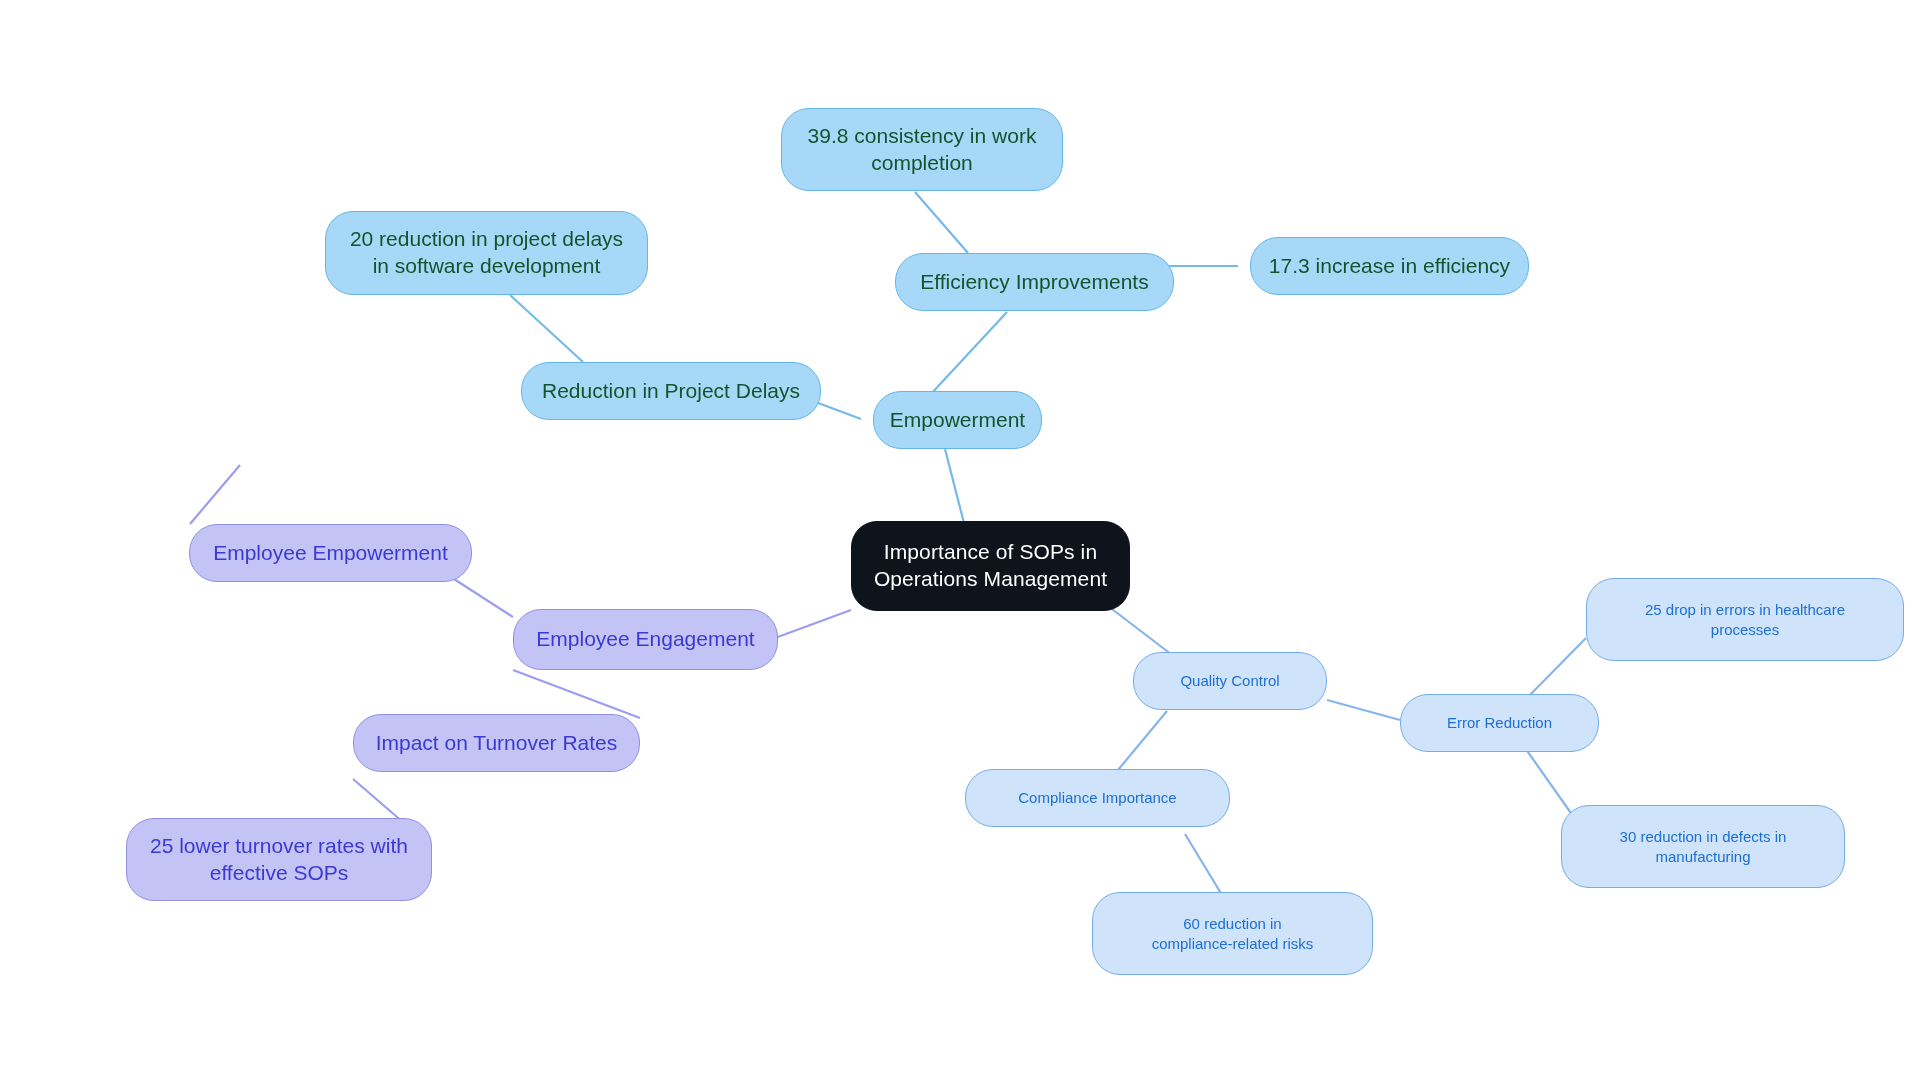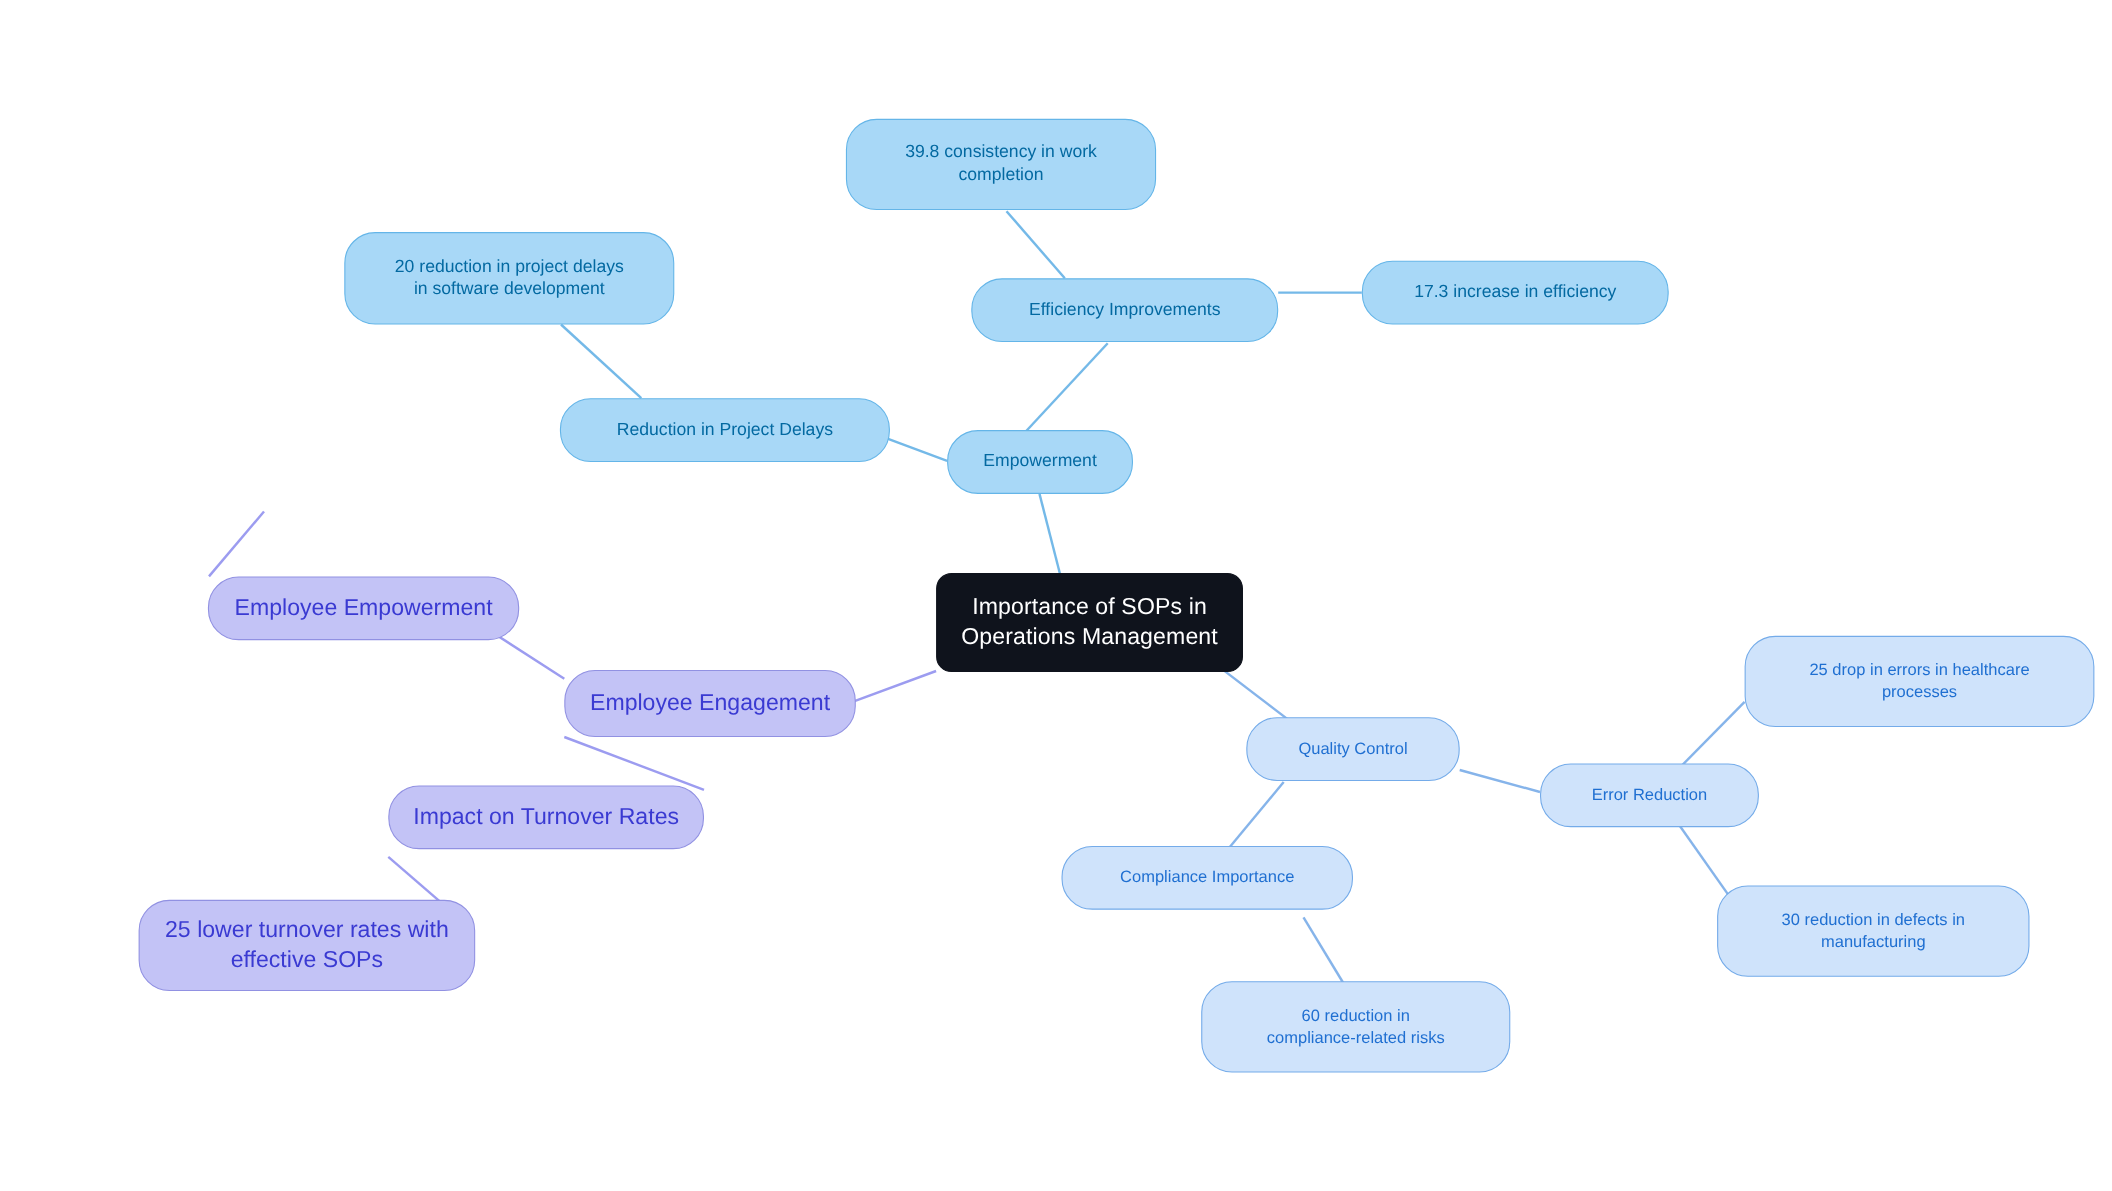--- a/index.html
+++ b/index.html
@@ -34,29 +34,30 @@
     text-align: center;
     border-radius: 28px;
     line-height: 1.28;
     white-space: pre-line;
     padding: 6px 14px;
   }
   .node-root {
     background: #0f131c;
     color: #ffffff;
     border: 1px solid #0f131c;
-    border-radius: 14px;
+    border-radius: 26px;
     font-size: 21px;
     letter-spacing: 0.1px;
   }
   .node-blue {
     background: #a8d8f7;
     border: 1.6px solid #64b5e8;
-    color: #0369a1;
-    font-size: 16px;
+    color: #14532d;
+    font-size: 21px;
+    margin-left: 12px;
   }
   .node-purple {
     background: #c3c3f6;
     border: 1.6px solid #9191e2;
     color: #3a3ad2;
     font-size: 21px;
   }
   .node-paleblue {
     background: #cfe3fb;
     border: 1.6px solid #74abe9;
@@ -113,21 +114,21 @@
 
   <div class="node node-blue" style="left:883px; top:253px; width:279px; height:58px;">Efficiency Improvements</div>
 
   <div class="node node-blue" style="left:769px; top:108px; width:282px; height:83px;">39.8 consistency in work
 completion</div>
 
   <div class="node node-blue" style="left:1238px; top:237px; width:279px; height:58px;">17.3 increase in efficiency</div>
 
   <div class="node node-blue" style="left:509px; top:362px; width:300px; height:58px;">Reduction in Project Delays</div>
 
-  <div class="node node-blue" style="left:313px; top:211px; width:300px; height:84px;">20 reduction in project delays
+  <div class="node node-blue" style="left:313px; top:211px; width:323px; height:84px;">20 reduction in project delays
 in software development</div>
 
   <div class="node node-purple" style="left:513px; top:609px; width:265px; height:61px;">Employee Engagement</div>
 
   <div class="node node-purple" style="left:189px; top:524px; width:283px; height:58px;">Employee Empowerment</div>
 
 
   <div class="node node-purple" style="left:353px; top:714px; width:287px; height:58px;">Impact on Turnover Rates</div>
 
   <div class="node node-purple" style="left:114px; top:818px; width:306px; height:83px;margin-left:12px;">25 lower turnover rates with

